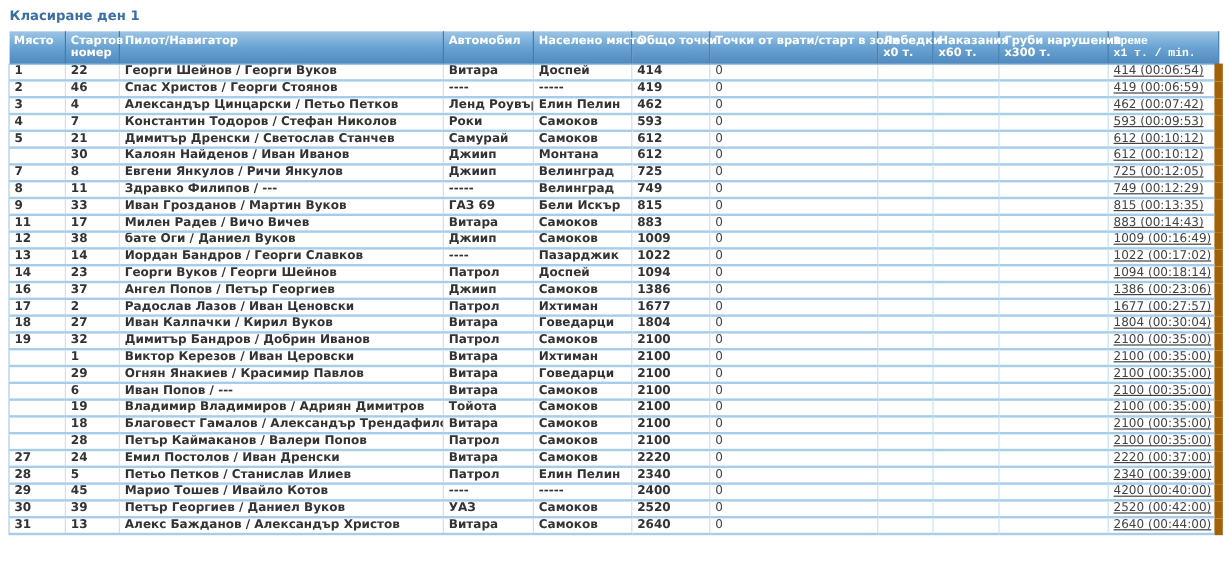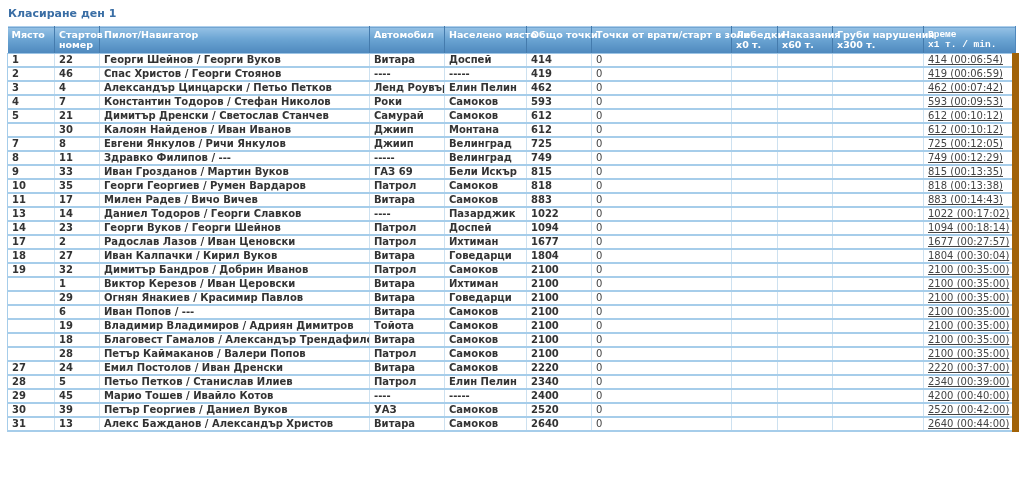--- a/index.html
+++ b/index.html
@@ -235,49 +235,49 @@
     <td>ГАЗ 69</td>
     <td>Бели Искър</td>
     <td>815</td>
     <td class="rg">0</td>
     <td class="rg"></td>
     <td class="rg"></td>
     <td class="rg"></td>
     <td class="rg">815 (00:13:35)</td>
   </tr>
       <tr>
-    <td>10</td>
-    <td>35</td>
-    <td>Георги Георгиев / Румен Вардаров</td>
-    <td>Патрол</td>
-    <td>Самоков</td>
-    <td>818</td>
-    <td class="rg">0</td>
-    <td class="rg"></td>
-    <td class="rg"></td>
-    <td class="rg"></td>
-    <td class="rg">818 (00:13:38)</td>
-  </tr>
-      <tr>
     <td>11</td>
     <td>17</td>
     <td>Милен Радев / Вичо Вичев</td>
     <td>Витара</td>
     <td>Самоков</td>
     <td>883</td>
     <td class="rg">0</td>
     <td class="rg"></td>
     <td class="rg"></td>
     <td class="rg"></td>
     <td class="rg">883 (00:14:43)</td>
   </tr>
       <tr>
+    <td>12</td>
+    <td>38</td>
+    <td>бате Оги / Даниел Вуков</td>
+    <td>Джиип</td>
+    <td>Самоков</td>
+    <td>1009</td>
+    <td class="rg">0</td>
+    <td class="rg"></td>
+    <td class="rg"></td>
+    <td class="rg"></td>
+    <td class="rg">1009 (00:16:49)</td>
+  </tr>
+      <tr>
     <td>13</td>
     <td>14</td>
-    <td>Даниел Тодоров / Георги Славков</td>
+    <td>Йордан Бандров / Георги Славков</td>
     <td>----</td>
     <td>Пазарджик</td>
     <td>1022</td>
     <td class="rg">0</td>
     <td class="rg"></td>
     <td class="rg"></td>
     <td class="rg"></td>
     <td class="rg">1022 (00:17:02)</td>
   </tr>
       <tr>
@@ -287,20 +287,33 @@
     <td>Патрол</td>
     <td>Доспей</td>
     <td>1094</td>
     <td class="rg">0</td>
     <td class="rg"></td>
     <td class="rg"></td>
     <td class="rg"></td>
     <td class="rg">1094 (00:18:14)</td>
   </tr>
       <tr>
+    <td>16</td>
+    <td>37</td>
+    <td>Ангел Попов / Петър Георгиев</td>
+    <td>Джиип</td>
+    <td>Самоков</td>
+    <td>1386</td>
+    <td class="rg">0</td>
+    <td class="rg"></td>
+    <td class="rg"></td>
+    <td class="rg"></td>
+    <td class="rg">1386 (00:23:06)</td>
+  </tr>
+      <tr>
     <td>17</td>
     <td>2</td>
     <td>Радослав Лазов / Иван Ценовски</td>
     <td>Патрол</td>
     <td>Ихтиман</td>
     <td>1677</td>
     <td class="rg">0</td>
     <td class="rg"></td>
     <td class="rg"></td>
     <td class="rg"></td>

